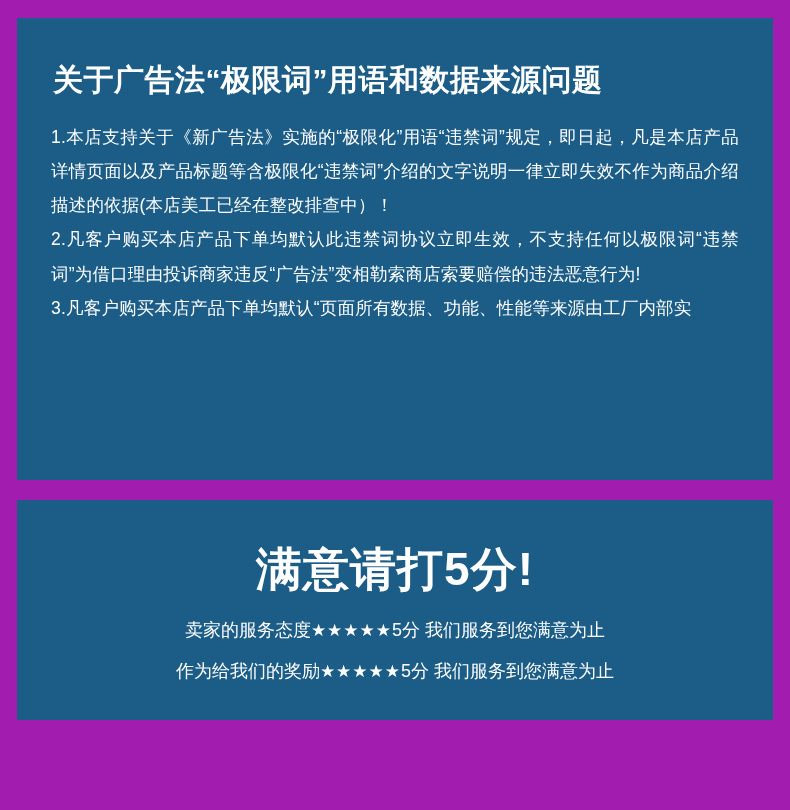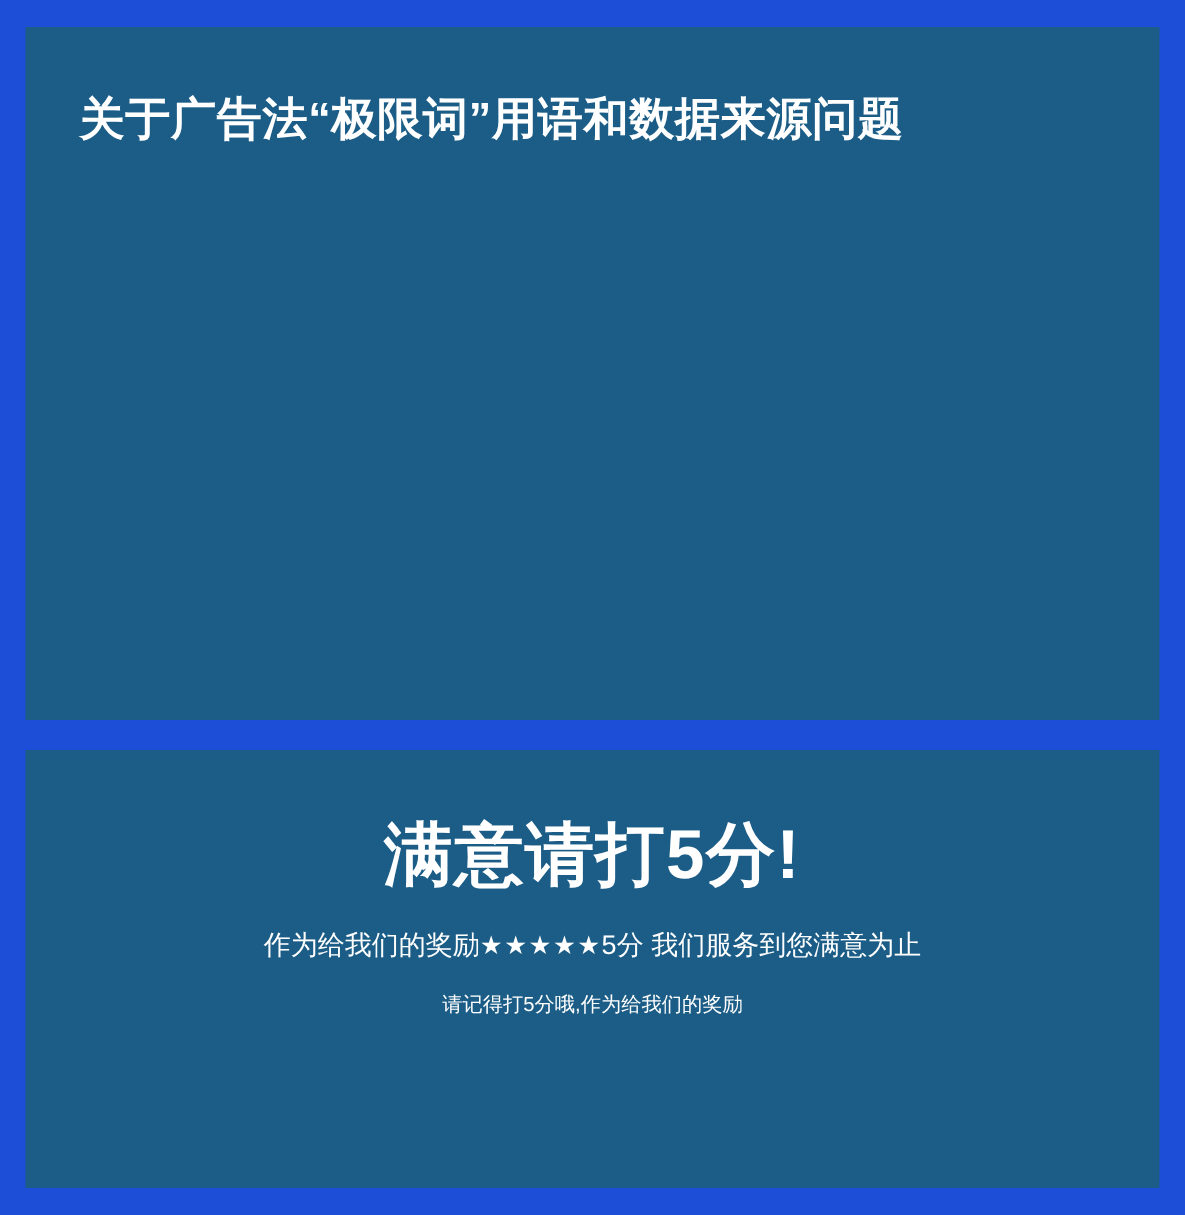--- a/index.html
+++ b/index.html
@@ -10,38 +10,38 @@
     width: 790px;
     height: 810px;
     background: #ffffff;
     font-family: "Liberation Sans", sans-serif;
     overflow: hidden;
   }
   .page {
     width: 790px;
     height: 810px;
     position: relative;
-    background: #1d4ed8;
+    background: #a21caf;
     box-sizing: border-box;
   }
   .panel {
     position: absolute;
     left: 17px;
     width: 756px;
     background: #1b5d86;
     box-sizing: border-box;
   }
   .panel-notice {
     top: 18px;
     height: 462px;
     padding: 44px 34px 0 34px;
   }
   .panel-rating {
     top: 500px;
-    height: 292px;
+    height: 220px;
     padding: 26px 20px 0 20px;
     text-align: center;
   }
   .notice-title {
     color: #ffffff;
     font-size: 30px;
     font-weight: bold;
     line-height: 1.2;
     letter-spacing: 0.5px;
     margin: 0 0 22px 2px;
@@ -84,27 +84,34 @@
     line-height: 1.2;
   }
 </style>
 </head>
 <body>
 
 <div class="page">
 
   <section class="panel panel-notice">
     <h1 class="notice-title">关于广告法“极限词”用语和数据来源问题</h1>
+    <div class="notice-body">
+      <p class="notice-para">1.本店支持关于《新广告法》实施的“极限化”用语“违禁词”规定，即日起，凡是本店产品详情页面以及产品标题等含极限化“违禁词”介绍的文字说明一律立即失效不作为商品介绍描述的依据(本店美工已经在整改排查中）！</p>
+      <p class="notice-para">2.凡客户购买本店产品下单均默认此违禁词协议立即生效，不支持任何以极限词“违禁词”为借口理由投诉商家违反“广告法”变相勒索商店索要赔偿的违法恶意行为!</p>
+      <p class="notice-para">3.凡客户购买本店产品下单均默认“页面所有数据、功能、性能等来源由工厂内部实</p>
+    </div>
   </section>
 
   <section class="panel panel-rating">
     <h2 class="rating-title">满意请打5分!</h2>
 
 
+    <p class="rating-line">
+      <span>卖家的服务态度</span><span class="stars">★★★★★</span><span>5分</span>&nbsp;<span>我们服务到您满意为止</span>
+    </p>
 
     <p class="rating-line">
       <span>作为给我们的奖励</span><span class="stars">★★★★★</span><span>5分</span>&nbsp;<span>我们服务到您满意为止</span>
     </p>
 
-    <p class="rating-foot">请记得打5分哦,作为给我们的奖励</p>
   </section>
 
 </div>
 
 </body></html>

